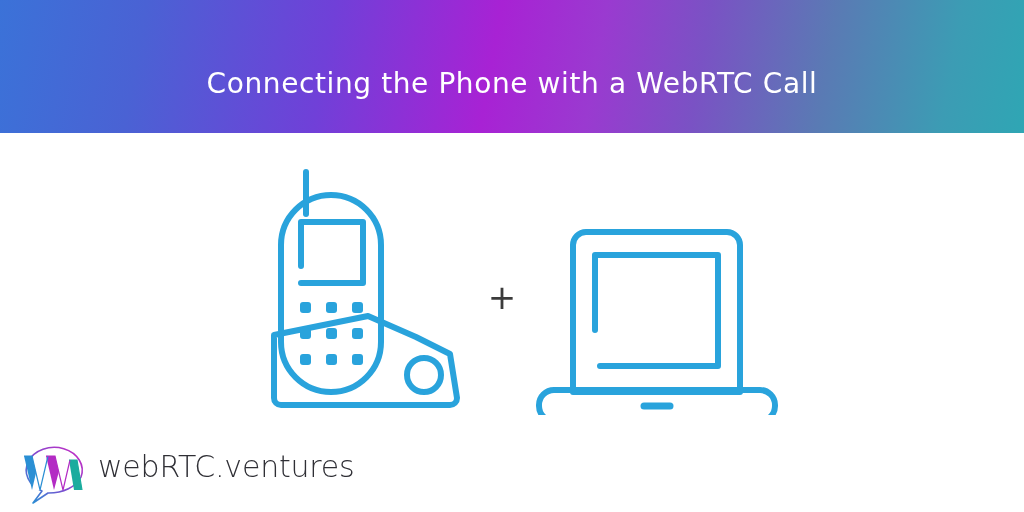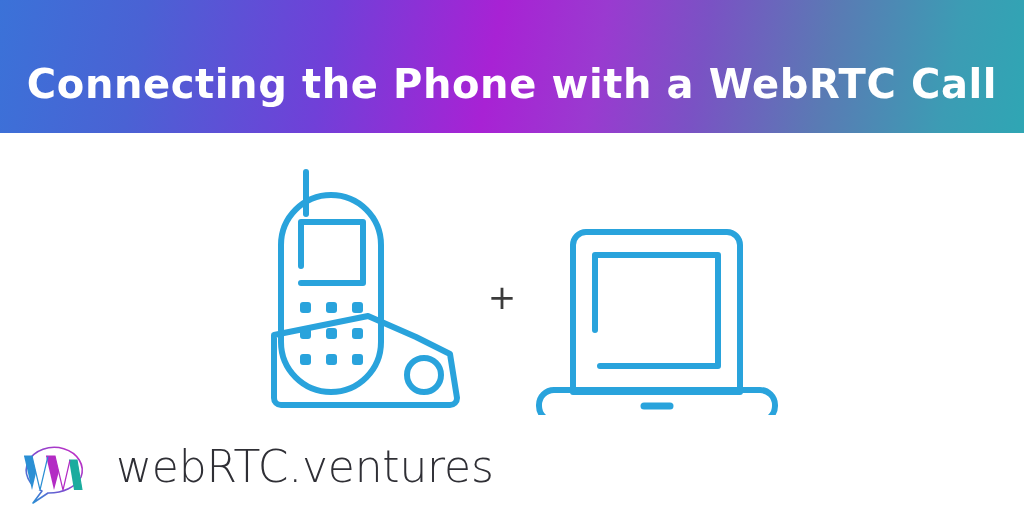--- a/index.html
+++ b/index.html
@@ -38,22 +38,22 @@
     position: absolute;
     left: 0;
     top: 0;
     width: 1024px;
     height: 167px;
     display: flex;
     align-items: center;
     justify-content: center;
     color: #ffffff;
     font-family: "DejaVu Sans", sans-serif;
-    font-size: 40px;
-    font-weight: 700;
+    font-size: 28px;
+    font-weight: 400;
     letter-spacing: 0.6px;
     white-space: nowrap;
     -webkit-font-smoothing: antialiased;
   }
 
   
   .illustration {
     position: absolute;
     left: 248px;
     top: 150px;
@@ -86,24 +86,24 @@
     display: flex;
     align-items: center;
   }
   .logo-mark {
     width: 78px;
     height: 80px;
     flex: 0 0 auto;
   }
   .logo-mark svg { display: block; }
   .logo-wordmark {
-    margin-left: 20px;
+    margin-left: 2px;
     color: #2f2f35;
     font-family: "DejaVu Sans", sans-serif;
-    font-size: 44px;
+    font-size: 30px;
     font-weight: 300;
     letter-spacing: -0.2px;
     white-space: nowrap;
     line-height: 1;
     padding-bottom: 2px;
   }
 </style>
 </head>
 <body>
 

